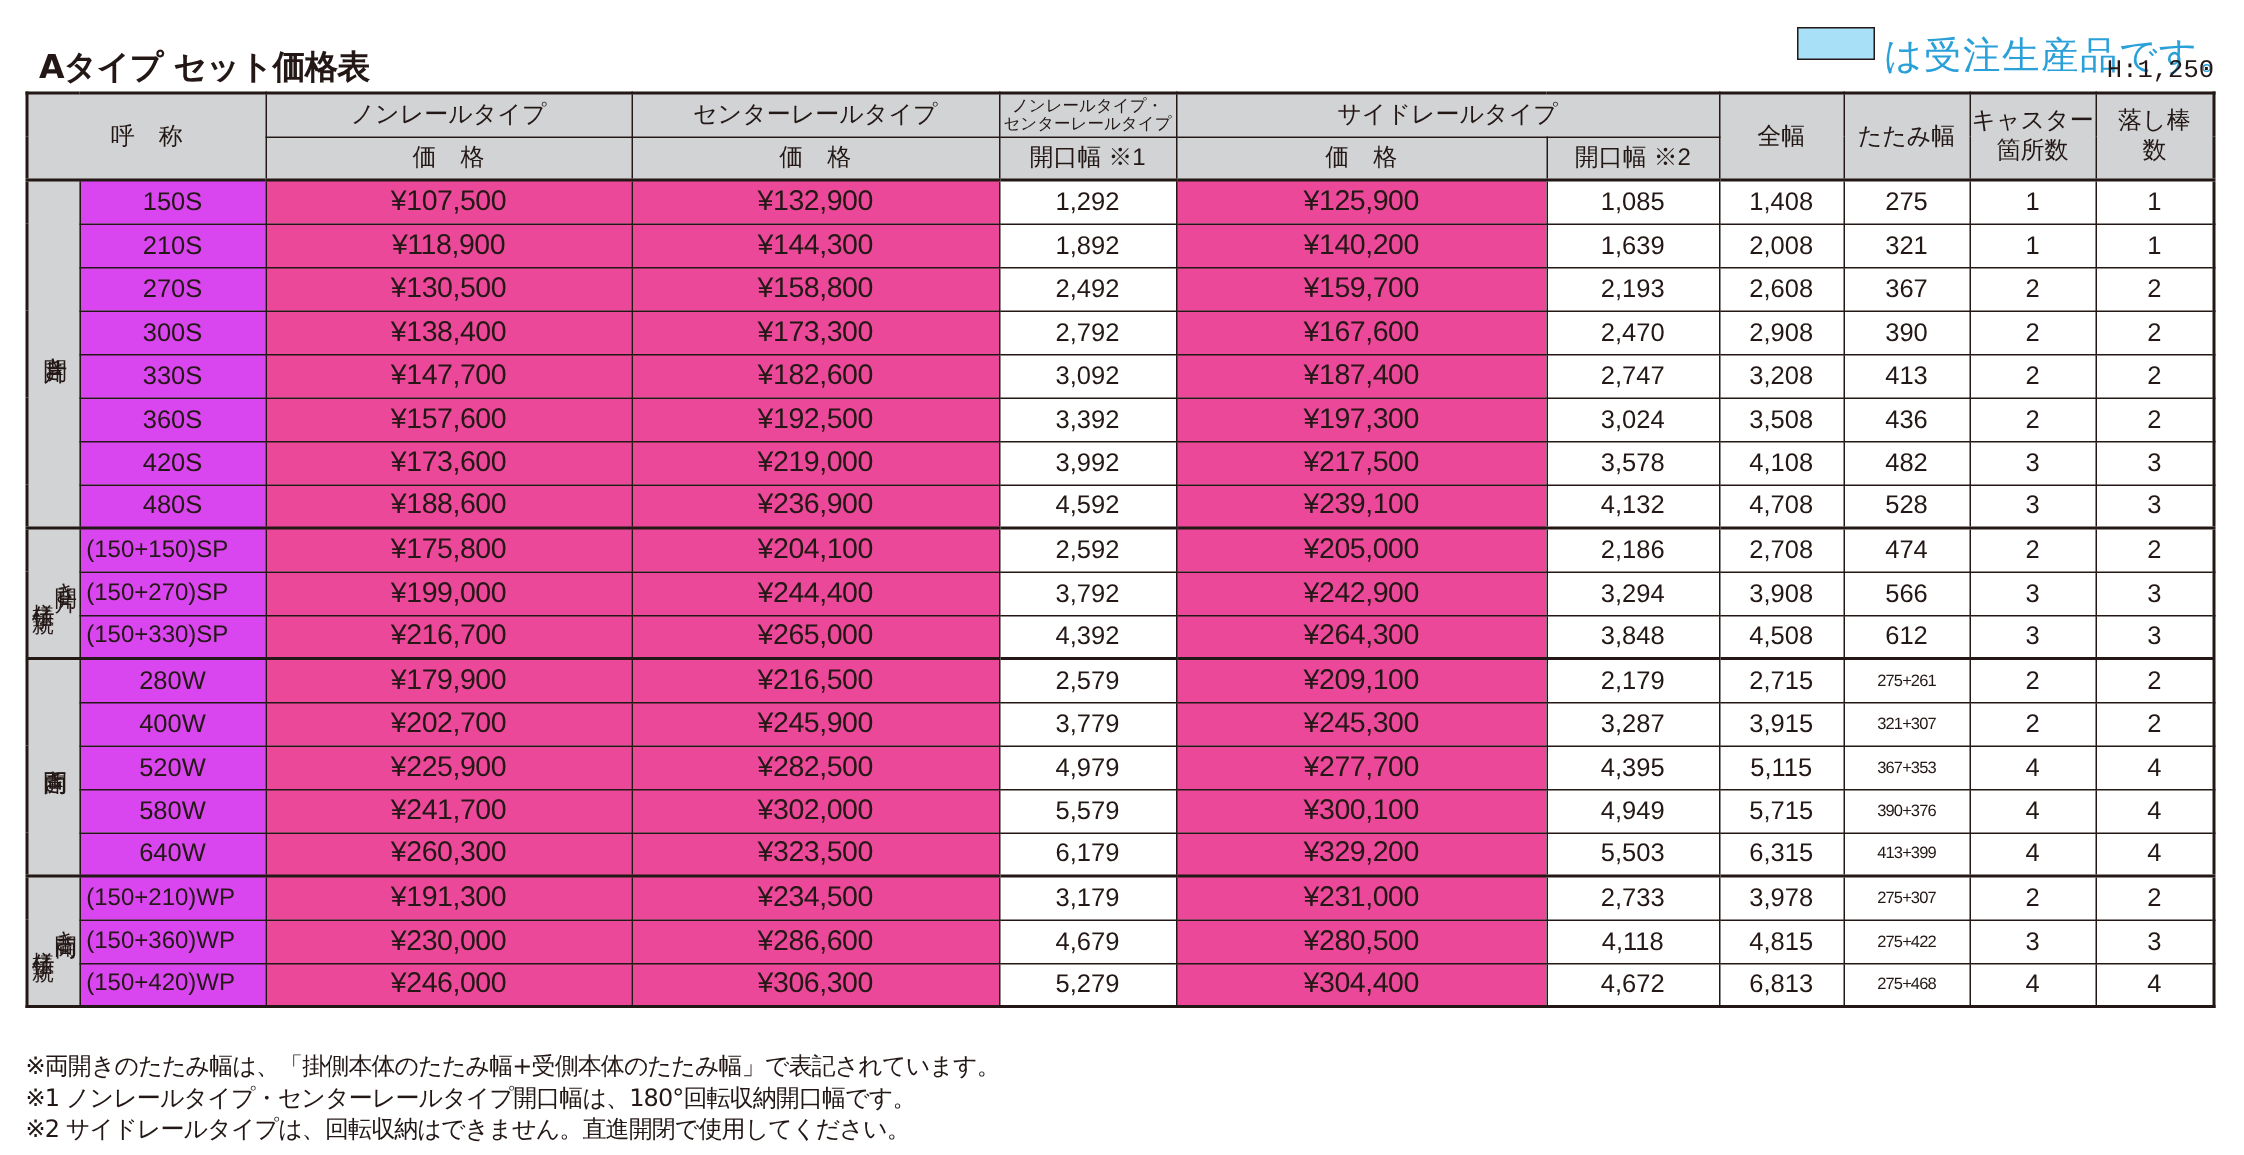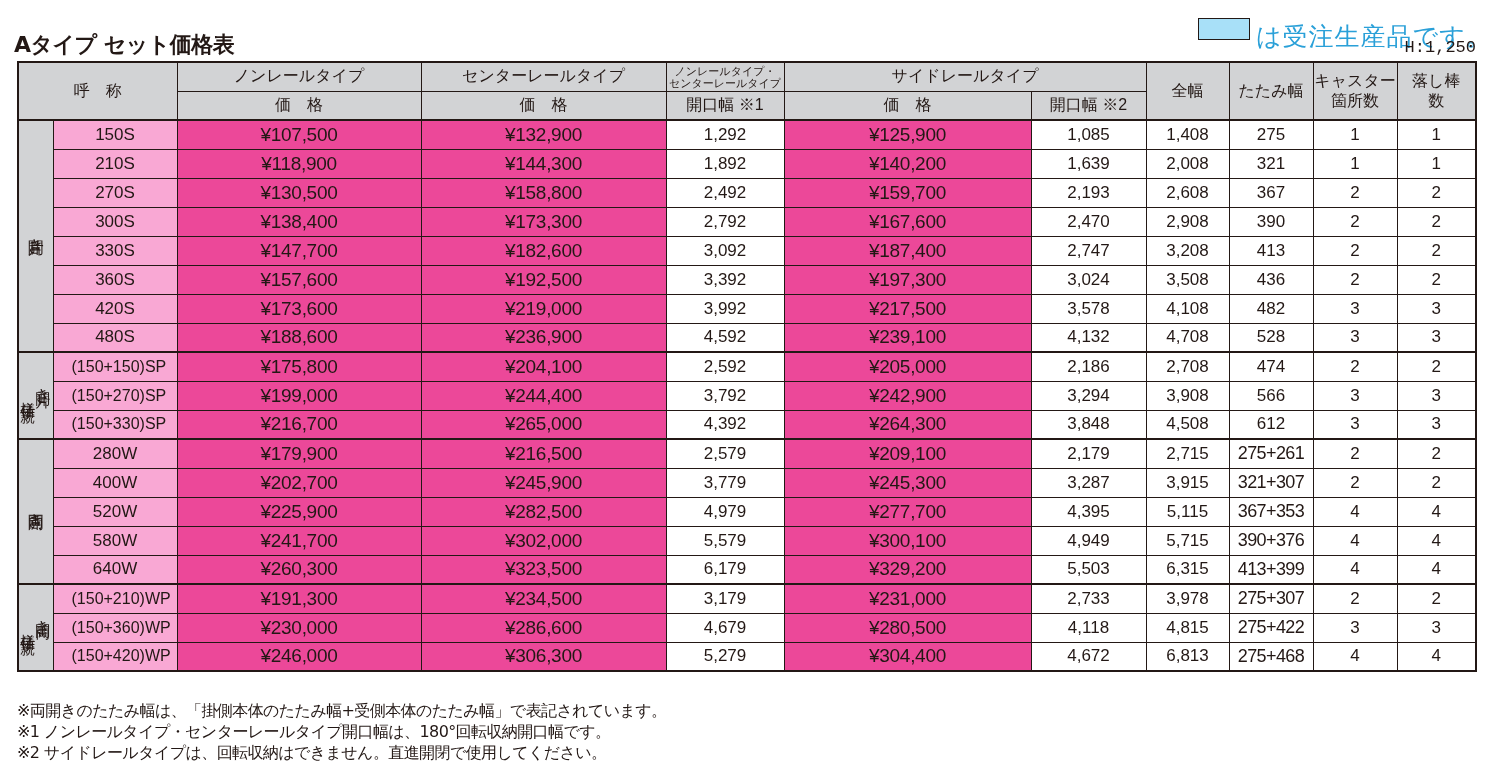--- a/index.html
+++ b/index.html
@@ -1,38 +1,38 @@
 <!DOCTYPE html>
 <html><head>
 <meta charset="utf-8">
 <style>
   html, body { margin:0; padding:0; background:#fff; }
   body { width:1496px; height:770px; position:relative; overflow:hidden;
          font-family:"DejaVu Sans","Liberation Sans",sans-serif; color:#231815; }
   .legend { position:absolute; left:1198px; top:4px; display:flex; align-items:center; }
   .legend-swatch { width:52px; height:22px; background:#a8e0f8; border:1px solid #231815; box-sizing:border-box; margin-right:6px; }
   .legend-text { color:#2aa0d8; font-size:25px; font-weight:normal; letter-spacing:1px;margin-top:16px; }
-  .title { position:absolute; left:14px; top:30px; font-size:22px; font-weight:bold; letter-spacing:-0.5px; }
+  .title { position:absolute; left:26px; top:30px; font-size:22px; font-weight:bold; letter-spacing:-0.5px; }
   .hval { position:absolute; right:20px; top:38px; font-size:17px; font-family:Liberation Mono, monospace; }
 
   table.price { position:absolute; left:17px; top:61px; border-collapse:collapse; table-layout:fixed;
                 width:1458px; font-family:"Liberation Sans",sans-serif; }
   table.price td, table.price th { border:1px solid #231815; padding:0; text-align:center; vertical-align:middle;
                                    height:29px; box-sizing:border-box; font-weight:normal; }
   table.price { border:2px solid #231815; }
   th { background:#d2d3d5; font-size:16px; }
   th.small { font-size:11px; line-height:12px; }
   th.hdr-tall { height:28px; }
   td.cat { background:#d2d3d5; font-size:16px; line-height:24px; }
   td.cat.combo { font-size:14px; line-height:14px; }
-  td.name { font-size:17px; background:#f9a8d4; }
-  td.name.sp { font-size:16px; text-align:left; padding-left:18px;margin-left:32px; }
+  td.name { font-size:17px; background:#d946ef; }
+  td.name.sp { font-size:16px; text-align:left; padding-left:4px;margin-left:32px; }
   td.price-cell { background:#ec4899; font-weight:bold; font-size:19px; font-family:"Liberation Sans",sans-serif; letter-spacing:-0.3px; }
   td.num { font-size:17px; background:#fff; }
-  td.num.fold { font-size:18px; letter-spacing:-0.6px; }
+  td.num.fold { font-size:11px; letter-spacing:-0.6px; }
   tr.group-start td { border-top:2px solid #231815; }
   tr.hdr2 th { border-bottom:2px solid #231815;margin-left:12px; }
   .combo-wrap { display:flex; justify-content:center; align-items:center; height:100%; }
   .combo-left, .combo-right { writing-mode:vertical-rl; text-orientation:upright; font-size:15px; line-height:15px; letter-spacing:-2px; }
   .combo-right { margin-top:-16px; }
   .notes { position:absolute; left:17px; top:700px; font-size:16px; line-height:21px; font-family:"DejaVu Sans",sans-serif; }
   .notes div { white-space:nowrap; letter-spacing:-0.6px; }
 </style>
 </head>
 <body>

